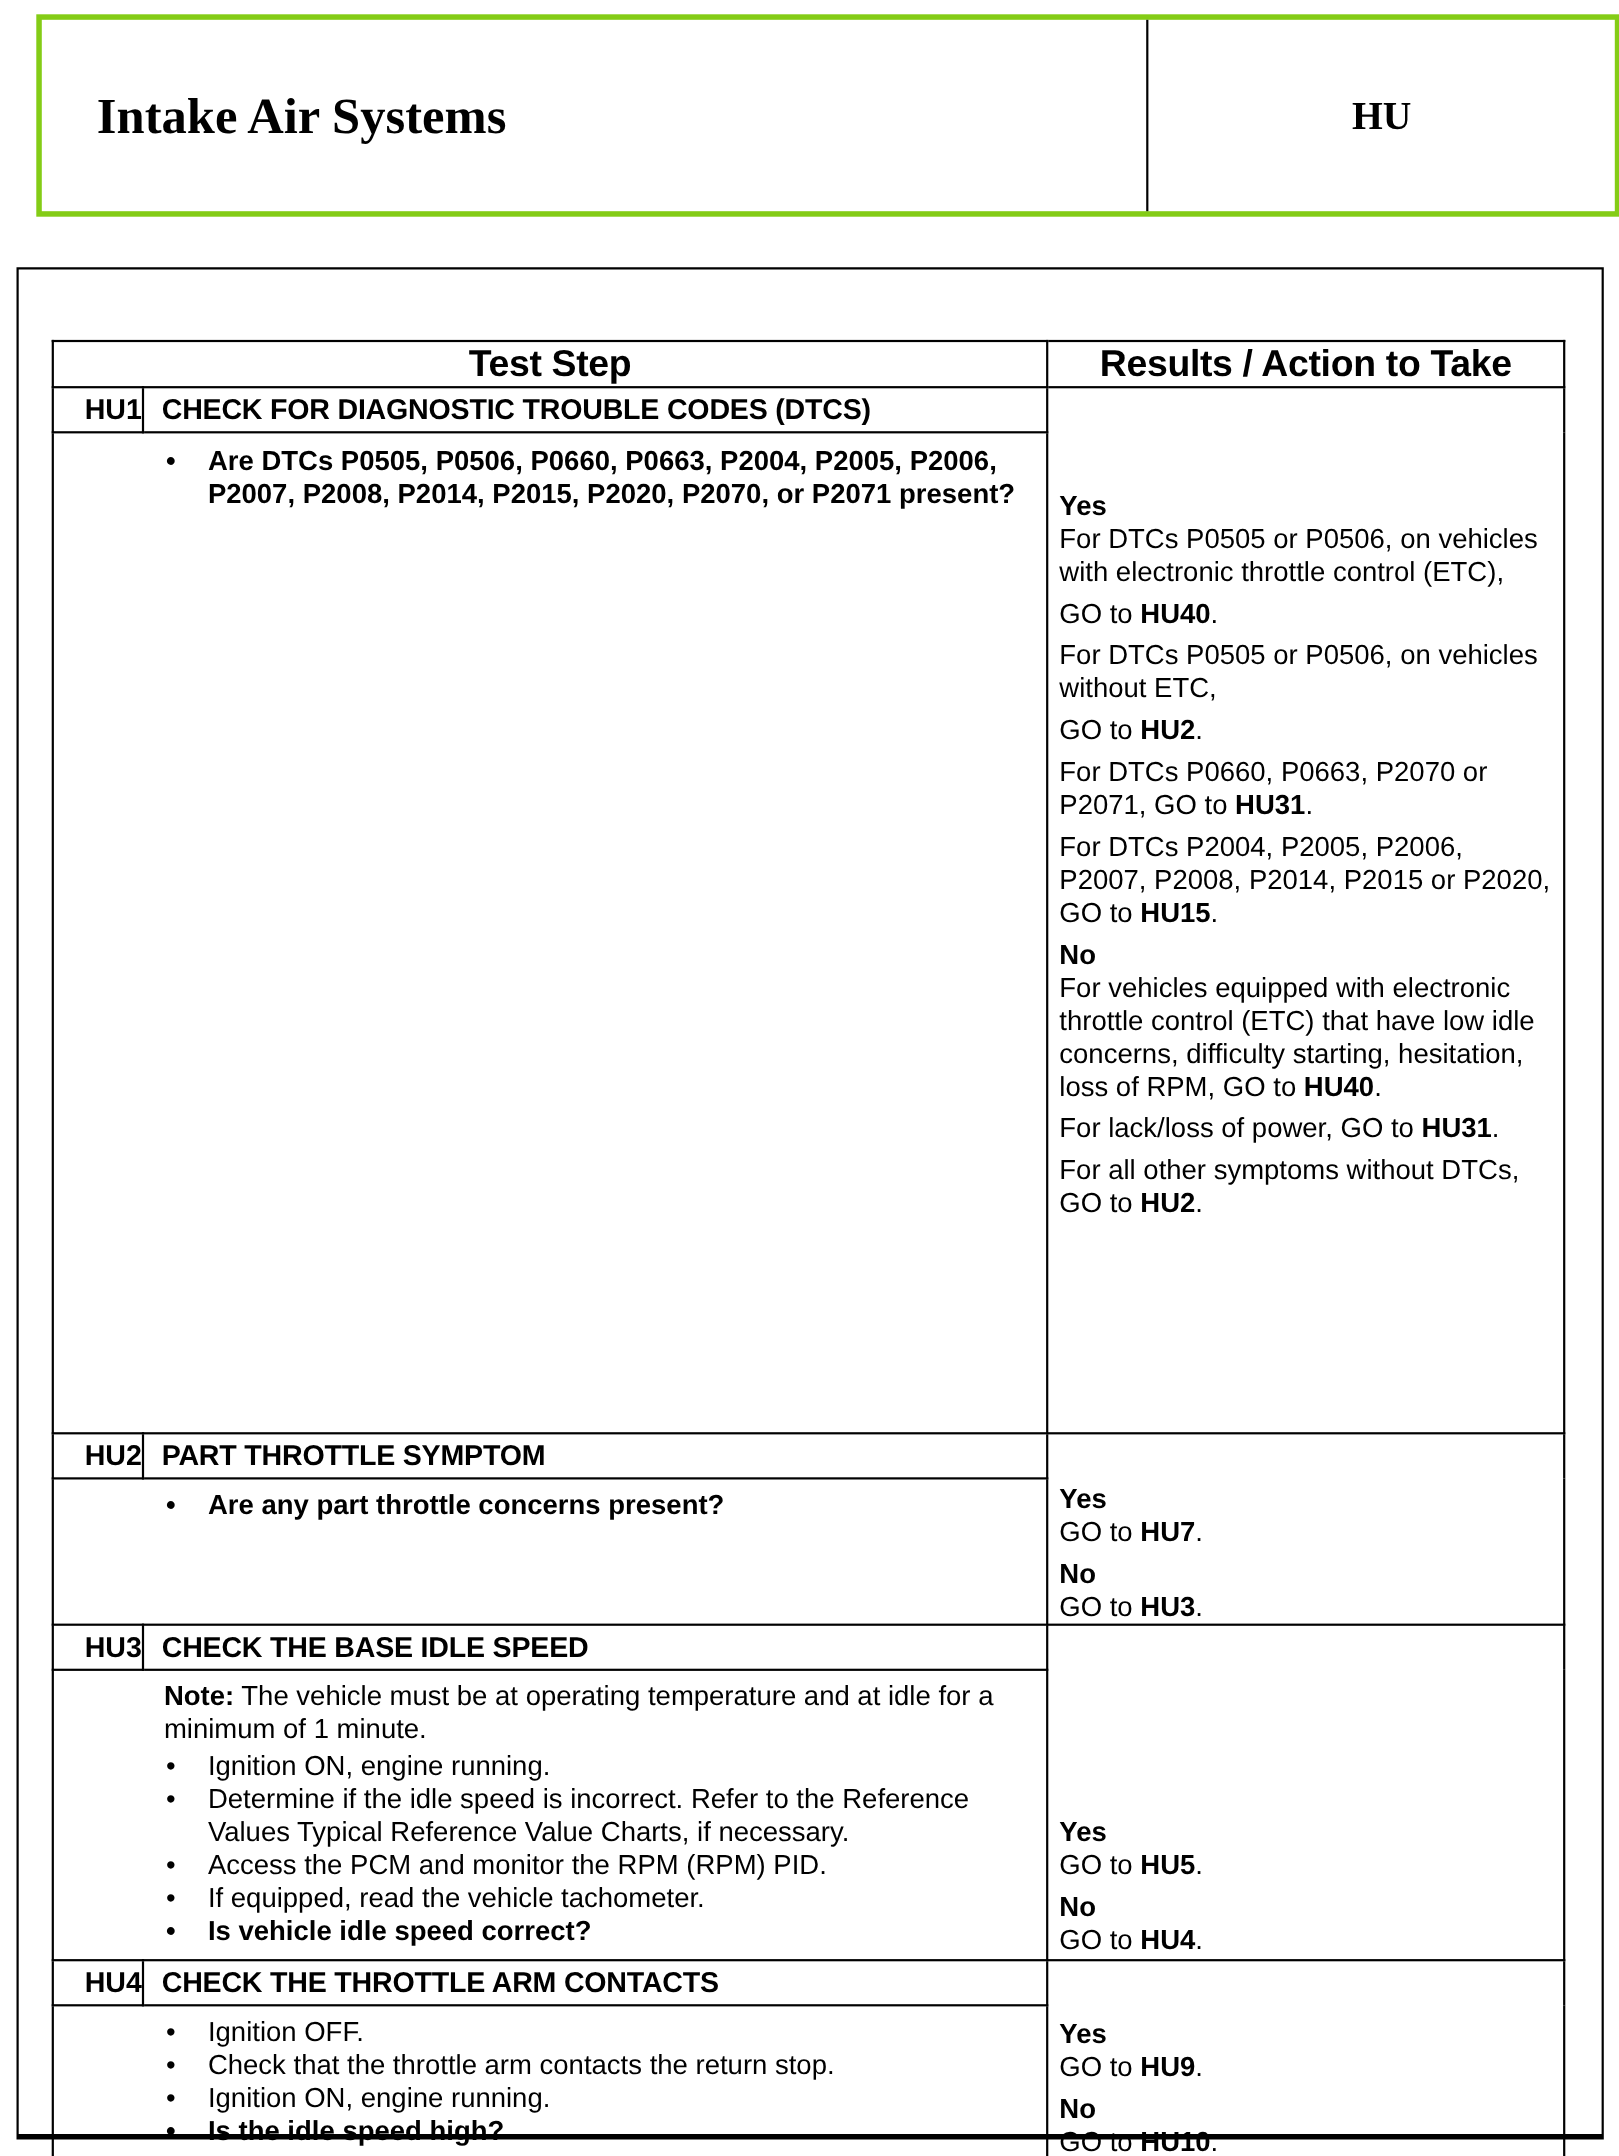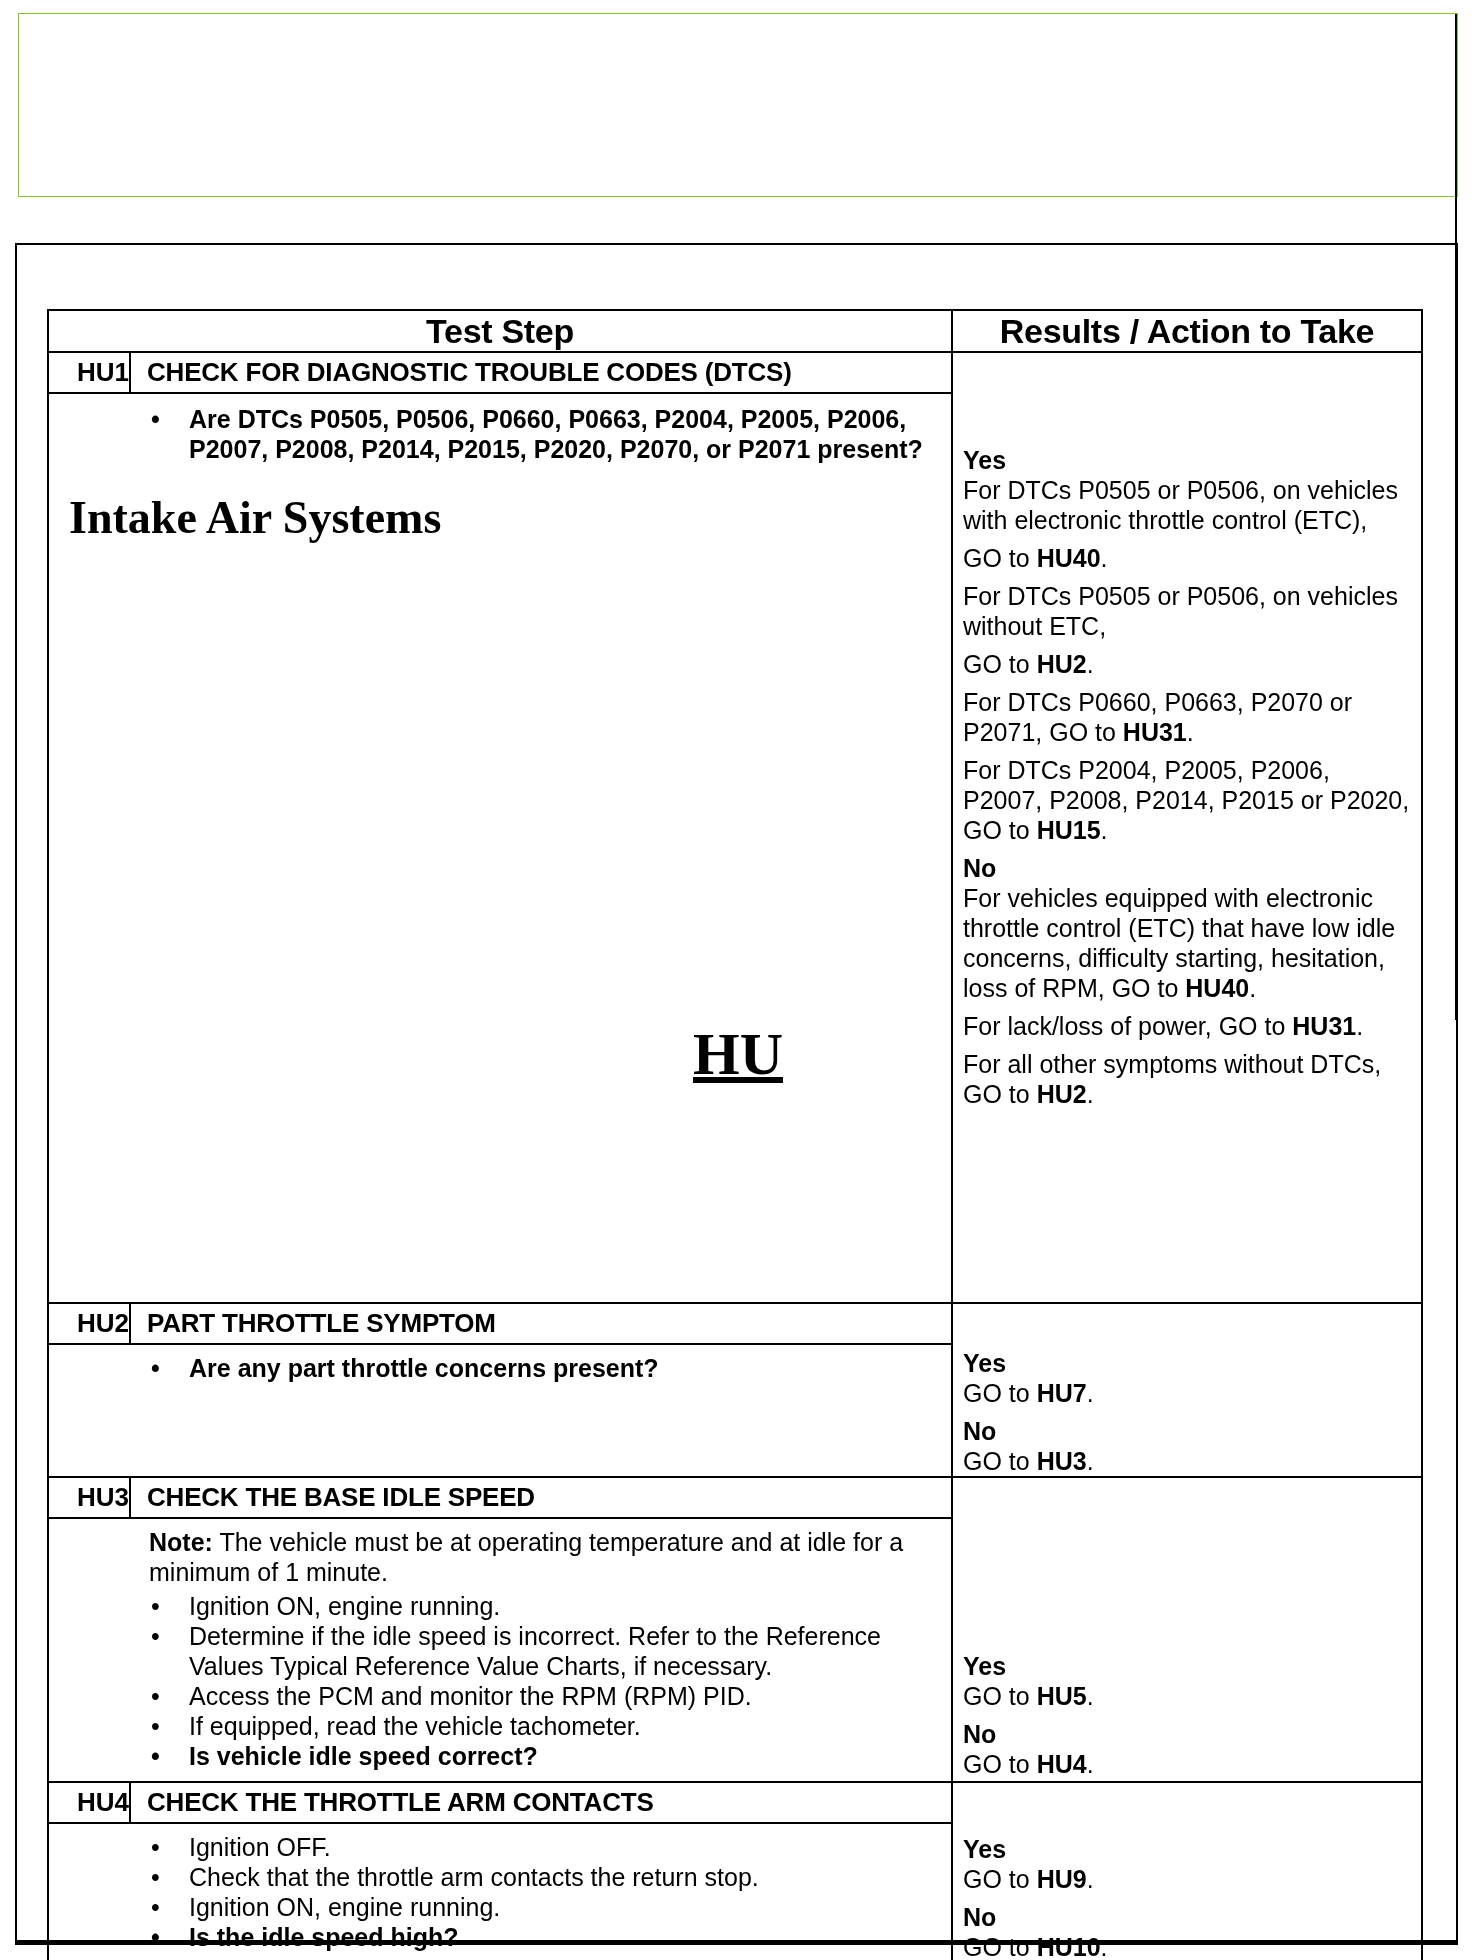--- a/index.html
+++ b/index.html
@@ -1,20 +1,20 @@
 <!DOCTYPE html>
 <html><head>
 <meta charset="utf-8">
 <style>
   html, body { margin: 0; padding: 0; background: #ffffff; }
   body { width: 1472px; height: 1960px; position: relative; font-family: "Liberation Sans", sans-serif; color: #000; overflow: hidden; }
 
-  .header-box { position: absolute; left: 18px; top: 13px; width: 1440px; height: 184px; border: 1px solid #84cc16; box-sizing: border-box; display: flex; flex-direction: column; }
+  .header-box { position: absolute; left: 33px; top: 13px; width: 1440px; height: 184px; border: 5px solid #84cc16; box-sizing: border-box; display: flex; }
   .header-title { flex: 0 0 1006px; border-right: 2px solid #000; display: flex; align-items: center; padding-left: 50px; box-sizing: border-box; font-family: "Liberation Serif", serif; font-weight: bold; font-size: 46px; }
-  .header-code { flex: 1; display: flex; align-items: center; justify-content: center; font-family: "Liberation Serif", serif; font-weight: bold; font-size: 60px; text-decoration: underline; }
+  .header-code { flex: 1; display: flex; align-items: center; justify-content: center; font-family: "Liberation Serif", serif; font-weight: bold; font-size: 36px; }
 
   .body-box { position: absolute; left: 15px; top: 243px; width: 1443px; height: 1702px; border-left: 2px solid #000; border-right: 2px solid #000; border-top: 2px solid #000; border-bottom: 5px solid #000; box-sizing: border-box; }
 
   table.steps { position: absolute; border-collapse: collapse; table-layout: fixed; }
   table.steps td, table.steps th { border: 2px solid #000; vertical-align: top; padding: 0; }
   .col-head { font-weight: bold; font-size: 34px; text-align: center; height: 40px; vertical-align: middle !important; letter-spacing: -0.3px; }
 
   .step-id { font-weight: bold; font-size: 26px; text-align: right; vertical-align: middle !important; height: 38px; }
   .step-title { font-weight: bold; font-size: 26px; padding: 4px 16px !important; vertical-align: middle !important; letter-spacing: -0.2px; }
 

